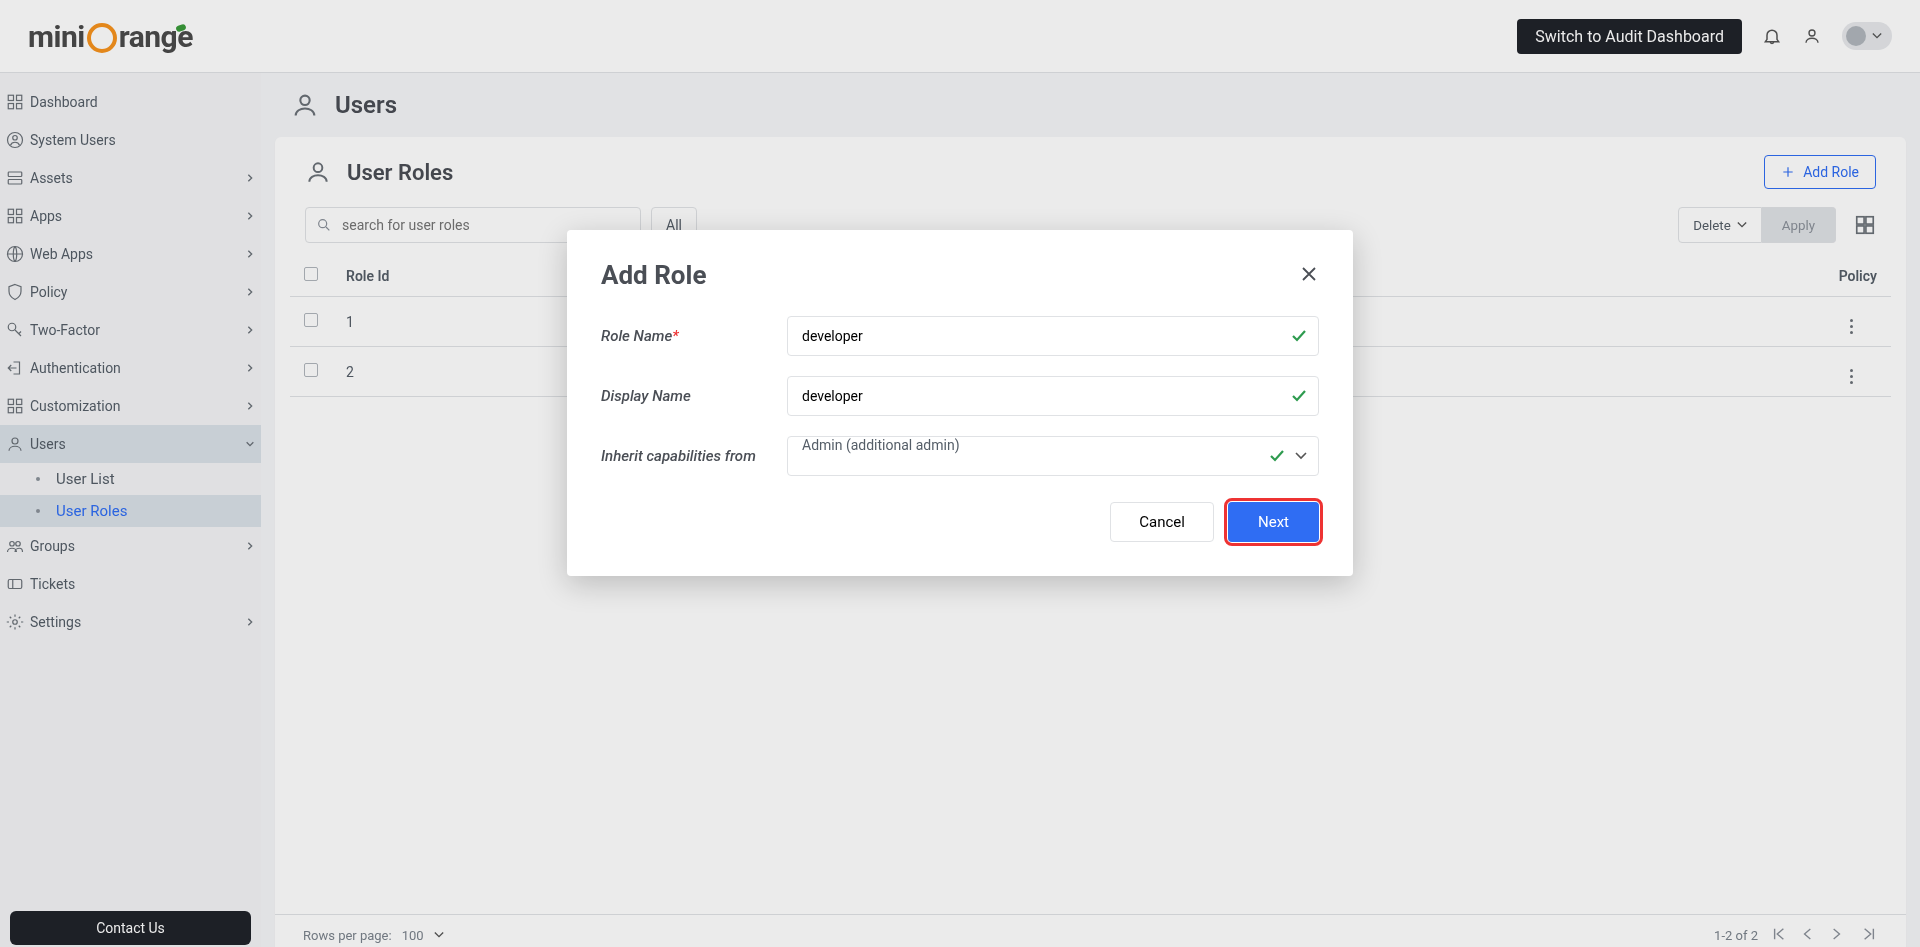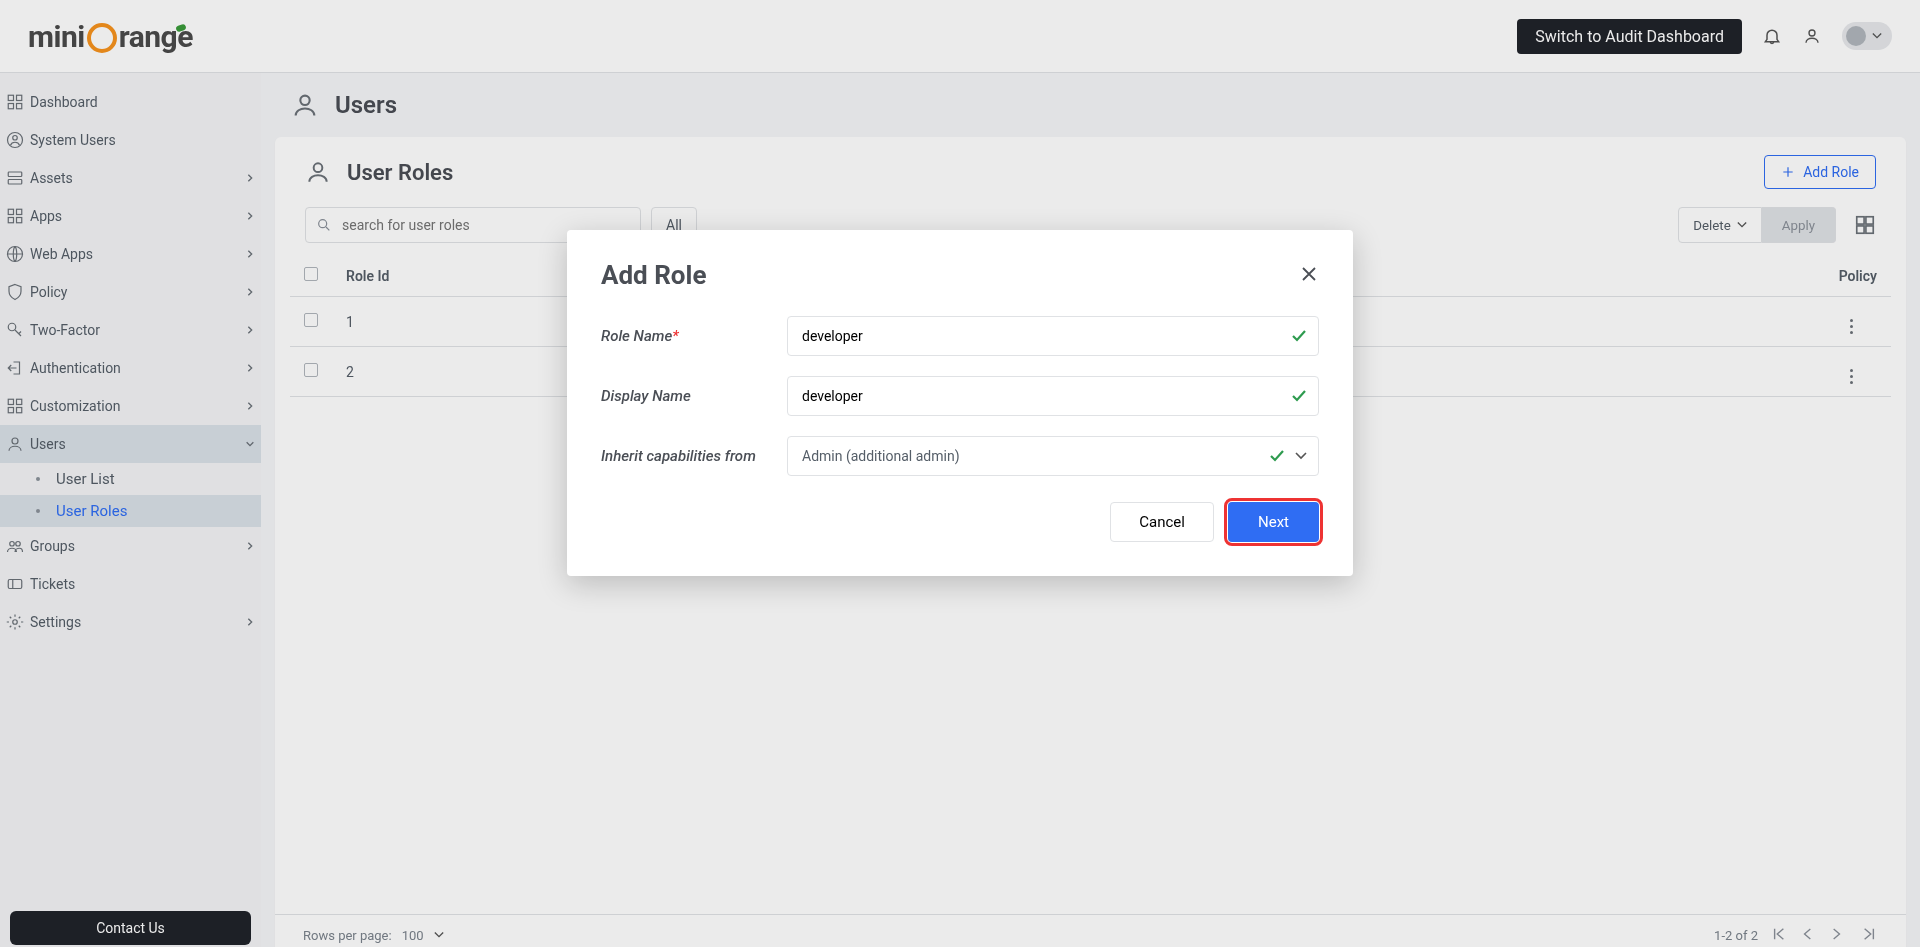--- a/index.html
+++ b/index.html
@@ -71,21 +71,21 @@
   .modal{width:786px;background:#fff;border-radius:4px;box-shadow:0 8px 30px rgba(0,0,0,0.2);padding:30px 34px 34px;}
   .modal-head{display:flex;justify-content:space-between;align-items:center;margin-bottom:26px;}
   .modal-title{font-size:26px;font-weight:700;color:#4a4e55;}
   .close{width:18px;height:18px;cursor:pointer;}
   .field{display:flex;align-items:center;margin-bottom:20px;}
   .field-label{flex:0 0 186px;font-size:15px;color:#4a4e55;font-weight:500;font-style:italic;}
   .req{color:#e33;}
   .field-input{flex:1;position:relative;}
   .field-input input,.field-input .select{width:100%;height:40px;border:1px solid var(--border);border-radius:4px;padding:0 42px 0 14px;font-size:14px;outline:none;}
   .check-ic{position:absolute;right:12px;top:50%;transform:translateY(-50%);color:#2e9b4f;}
-  .select{display:flex;align-items:center;justify-content:space-between;}
+  .select{display:flex;justify-content:space-between;}
   .select-icons{display:flex;align-items:center;gap:10px;position:absolute;right:12px;top:50%;transform:translateY(-50%);}
   .modal-actions{display:flex;justify-content:flex-end;gap:14px;margin-top:26px;}
   .btn-cancel{background:#fff;border:1px solid var(--border);border-radius:4px;padding:10px 28px;font-size:15px;cursor:pointer;}
   .btn-next{background:var(--primary);color:#fff;border:none;border-radius:4px;padding:10px 30px;font-size:15px;cursor:pointer;outline:3px solid #e33;outline-offset:1px;}
   svg{display:block;}
 </style>
 </head>
 <body>
 
 <div class="topbar">

